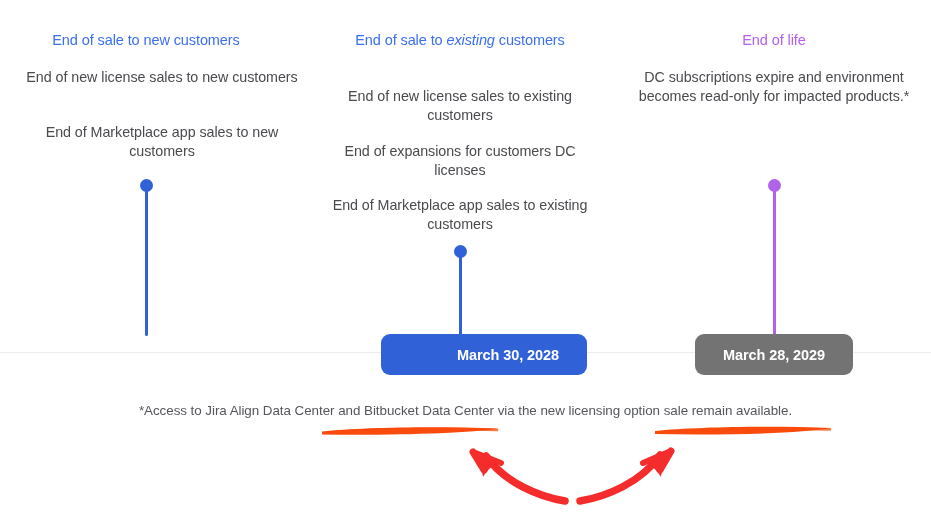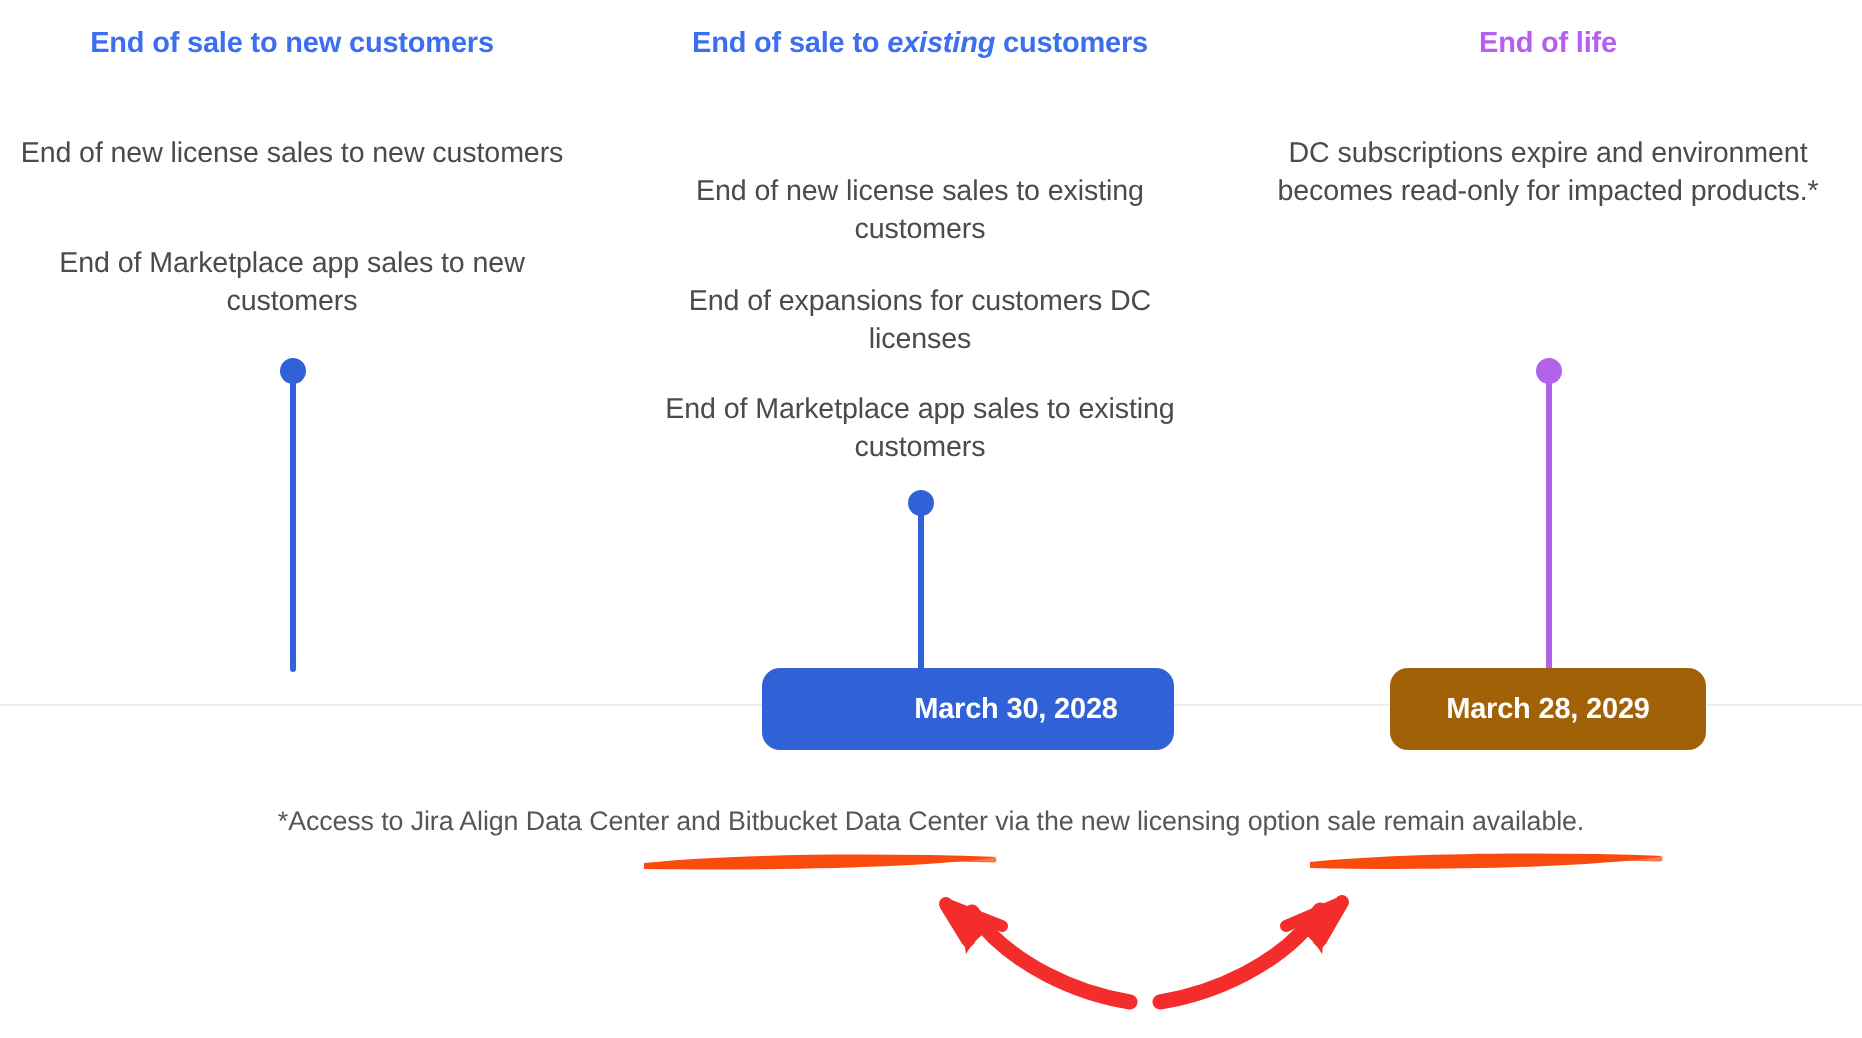--- a/index.html
+++ b/index.html
@@ -34,34 +34,34 @@
     top: 0;
     width: 300px;
     height: 390px;
   }
   .milestone.m1 { left: -4px; }
   .milestone.m2 { left: 310px; }
   .milestone.m3 { left: 624px; }
 
   .ms-title {
     position: absolute;
-    top: 13px;
+    top: 31px;
     left: 18px;
     width: 264px;
     text-align: center;
     font-size: 14.5px;
-    font-weight: bold;
+    font-weight: normal;
     line-height: 18px;
     letter-spacing: -0.1px;
   }
   .ms-title .em { font-style: italic; }
 
   .ms-body {
     position: absolute;
-    left: 10px;
+    left: 26px;
     width: 280px;
     text-align: center;
     color: #4a4a4f;
     font-size: 14.3px;
     line-height: 19px;
     letter-spacing: -0.05px;
   }
 
   .stem {
     position: absolute;
@@ -137,21 +137,21 @@
     <div class="date-badge" style="left:71px; top:334px; width:158px; background:#3161d6;padding-left:48px;">March 30, 2028</div>
   </div>
 
   <div class="milestone m3">
     <div class="ms-title" style="color:#b45fee;">
       <span>End of life</span><span class="em"></span><span></span>
     </div>
     <div class="ms-body" style="top:68px; left:12px; width:276px;">DC subscriptions expire and environment becomes read-only for impacted products.*</div>
     <div class="dot" style="left:144px; top:179px; background:#b063e8;"></div>
     <div class="stem" style="left:149px; top:188px; height:148px; background:#b063e8;"></div>
-    <div class="date-badge" style="left:71px; top:334px; width:158px; background:#a16207;">March 28, 2029</div>
+    <div class="date-badge" style="left:71px; top:334px; width:158px; background:#737373;">March 28, 2029</div>
   </div>
 
   <div class="footnote">*Access to Jira Align Data Center and Bitbucket Data Center via the new licensing option sale remain available.</div>
 
   <svg class="annotations" viewBox="0 0 931 519">
 
     <g>
       <path d="M322,431.5 C360,427.5 430,426 499,428.5 C468,433.5 390,435.5 322,434.5 Z" fill="#f94b0d"></path>
       <path d="M326,433 C380,429.5 450,428.5 497,430" stroke="#f94b0d" stroke-width="2.6" stroke-linecap="round" fill="none" opacity="0.75"></path>
     </g>

